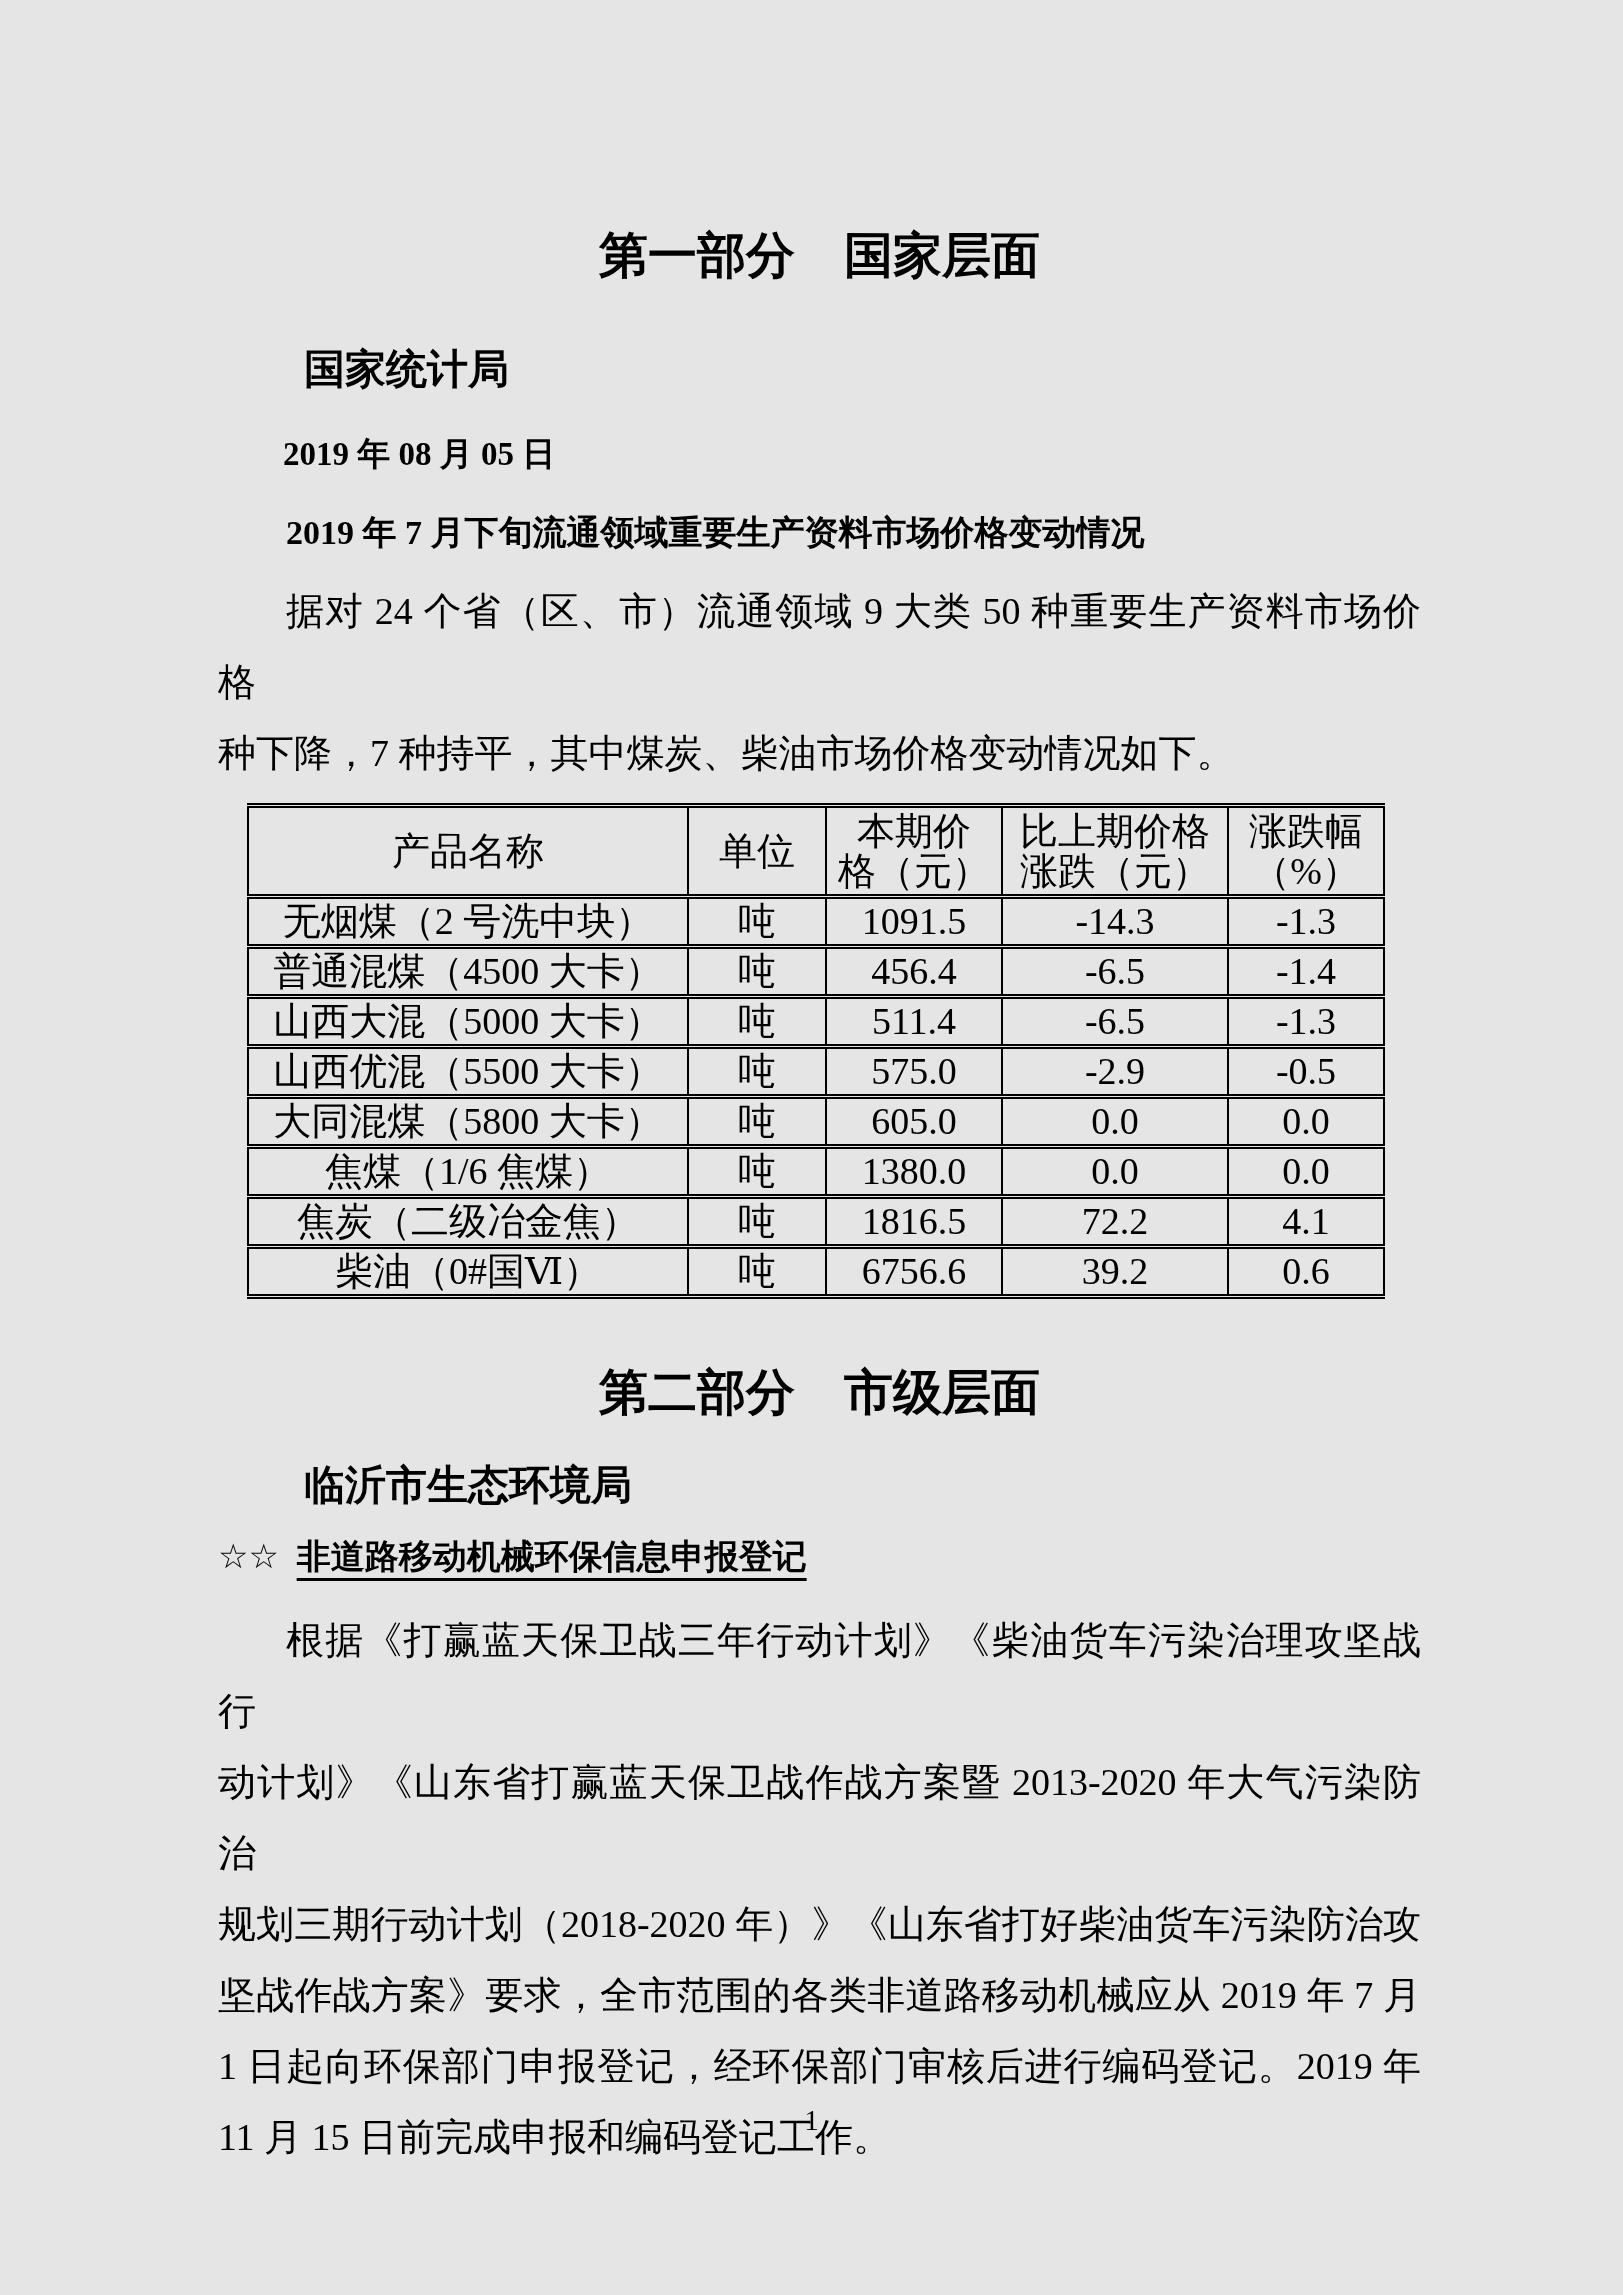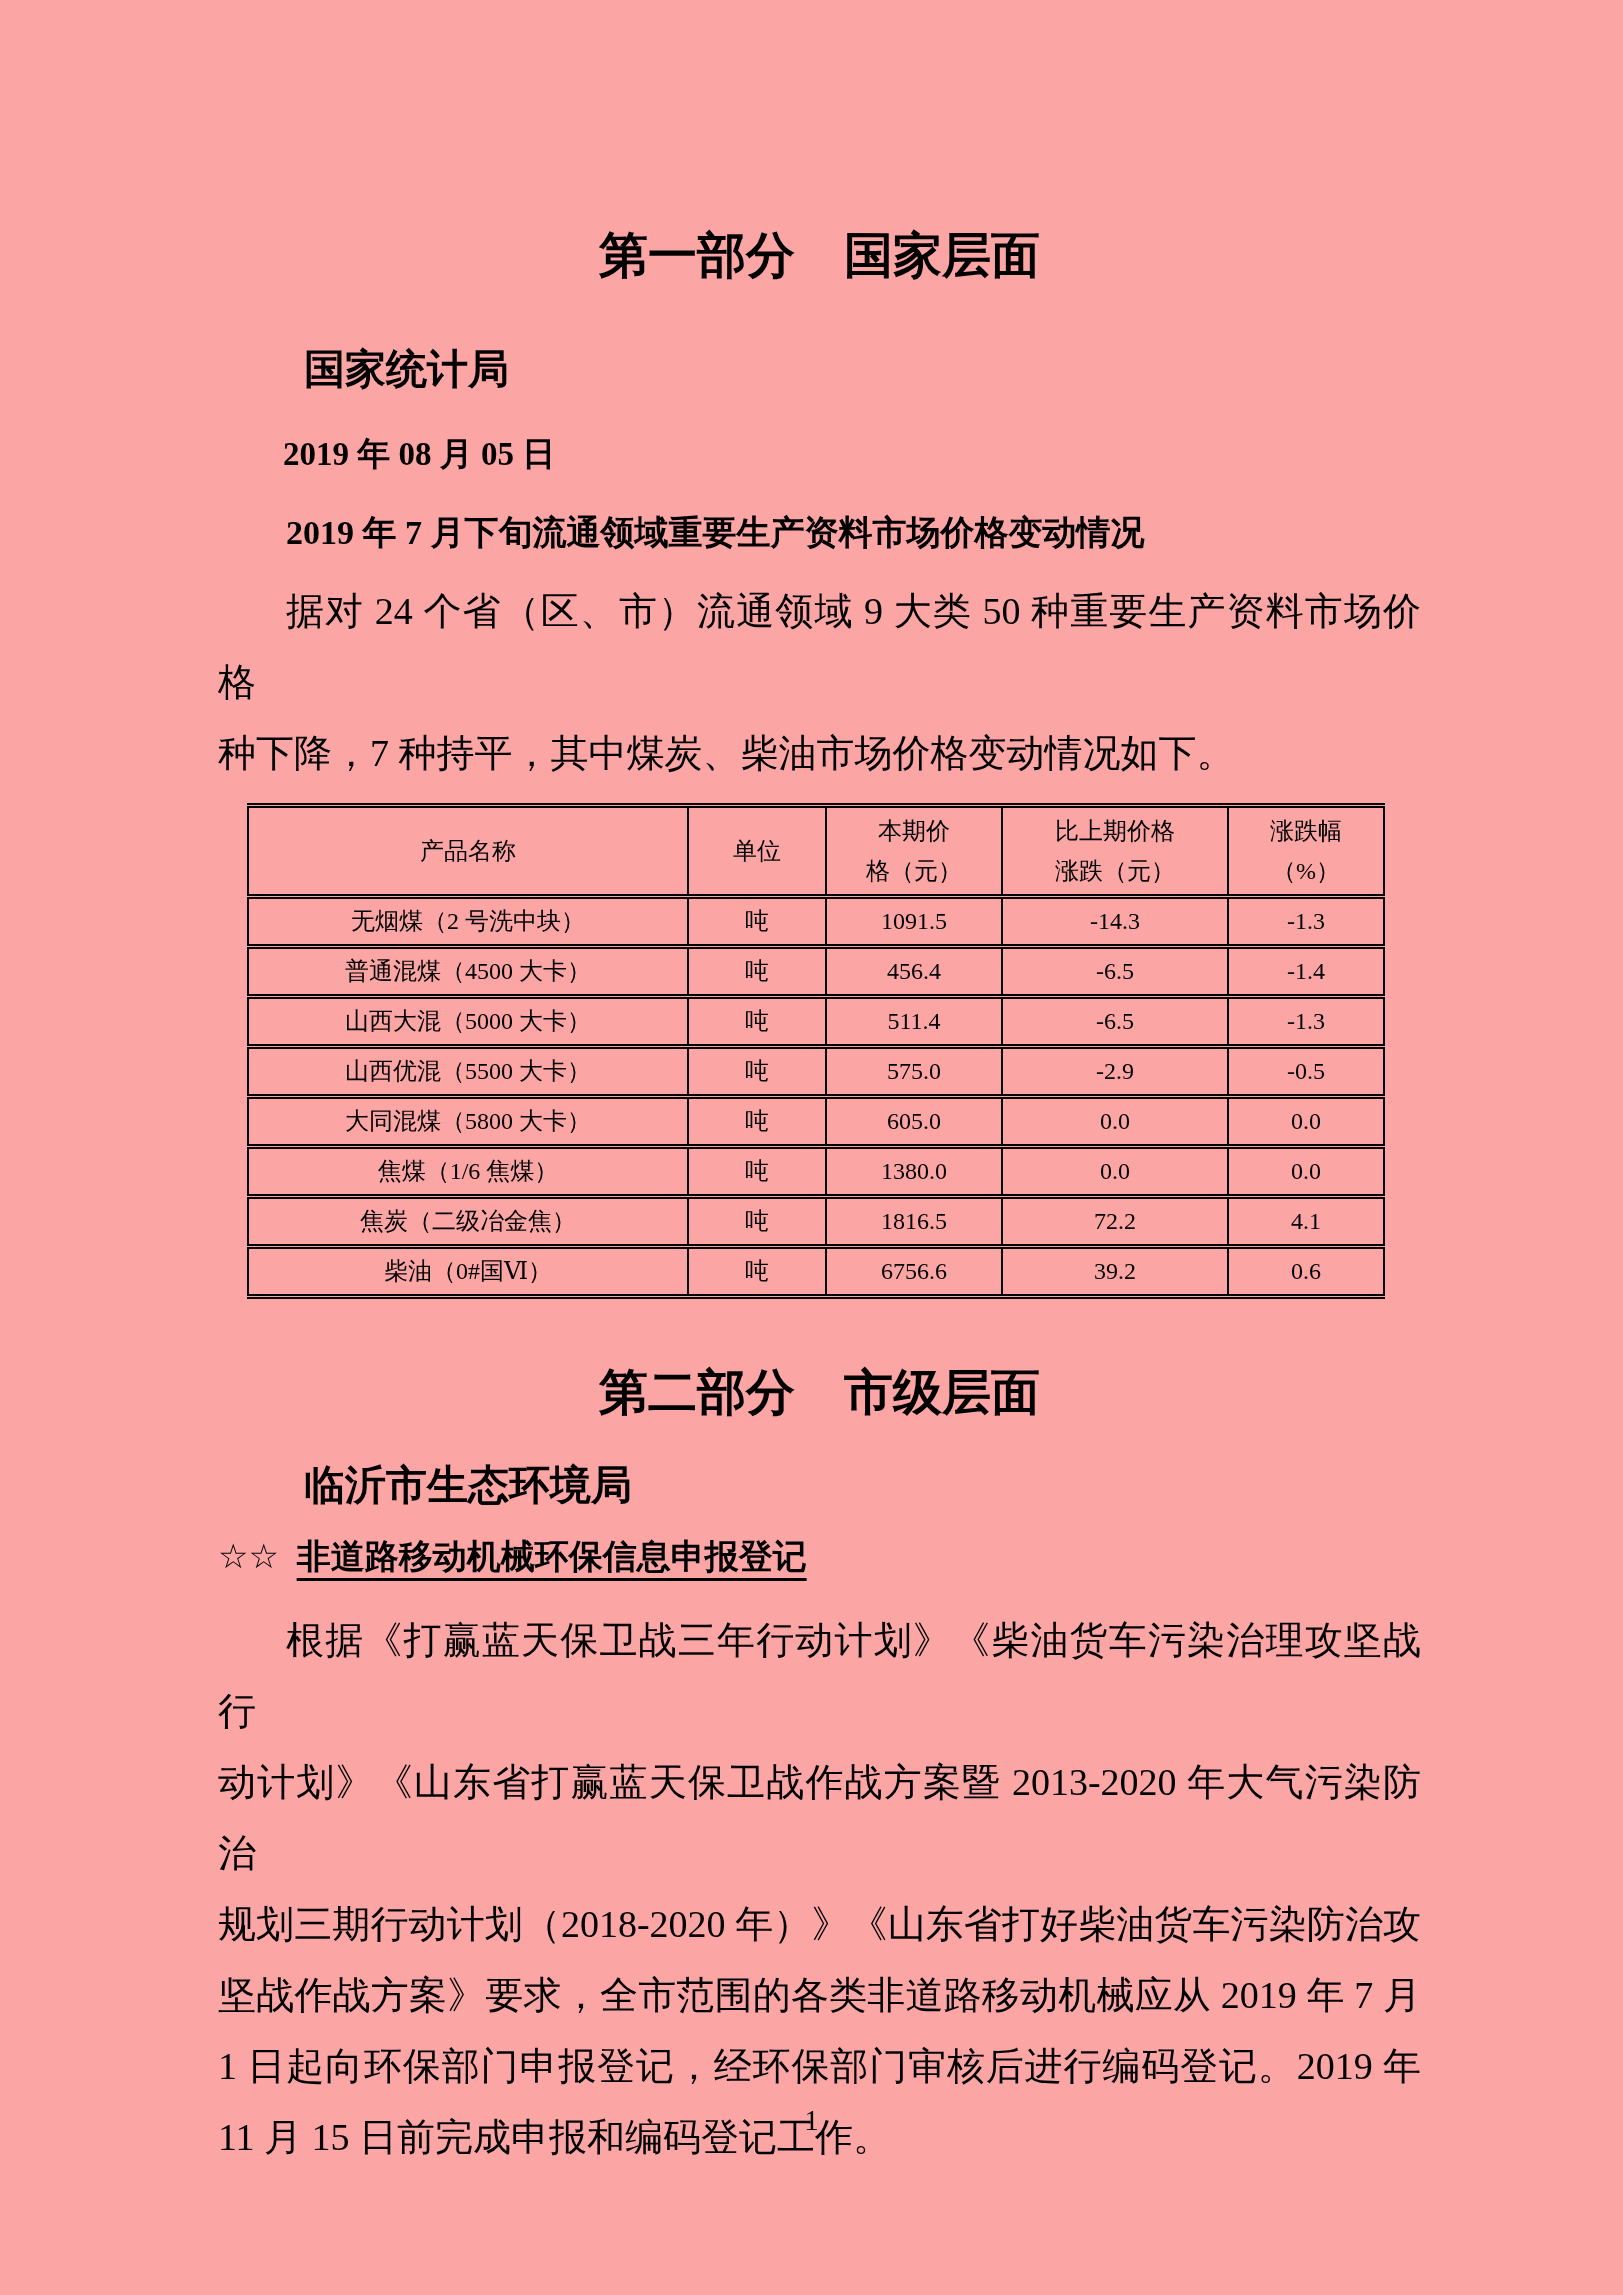--- a/index.html
+++ b/index.html
@@ -13,21 +13,21 @@
     font-family: "Liberation Serif", "DejaVu Serif", serif;
     color: #000000;
     position: relative;
   }
   .page {
     box-sizing: border-box;
     width: 1623px;
     height: 2295px;
     padding: 225px 202px 0 218px;
     position: relative;
-    background: #fca5a5;
+    background: #e5e5e5;
   }
   .part-title {
     font-size: 49px;
     font-weight: bold;
     text-align: center;
     line-height: 61px;
     margin: 0;
   }
   .agency {
     font-size: 41px;
@@ -66,21 +66,21 @@
   .line.just {
     white-space: normal;
     text-align-last: justify;
   }
   .line.first { text-indent: 68px; }
   table.price-table {
     border-collapse: collapse;
     table-layout: fixed;
     width: 1136px;
     margin: 13.6px 0 0 29px;
-    font-size: 24px;
+    font-size: 38px;
   }
   .price-table th, .price-table td {
     border: 2px solid #000000;
     border-top: 5.5px double #000000;
     border-bottom: 5.5px double #000000;
     text-align: center;
     vertical-align: middle;
     font-weight: normal;
     padding: 0;
     overflow: hidden;

